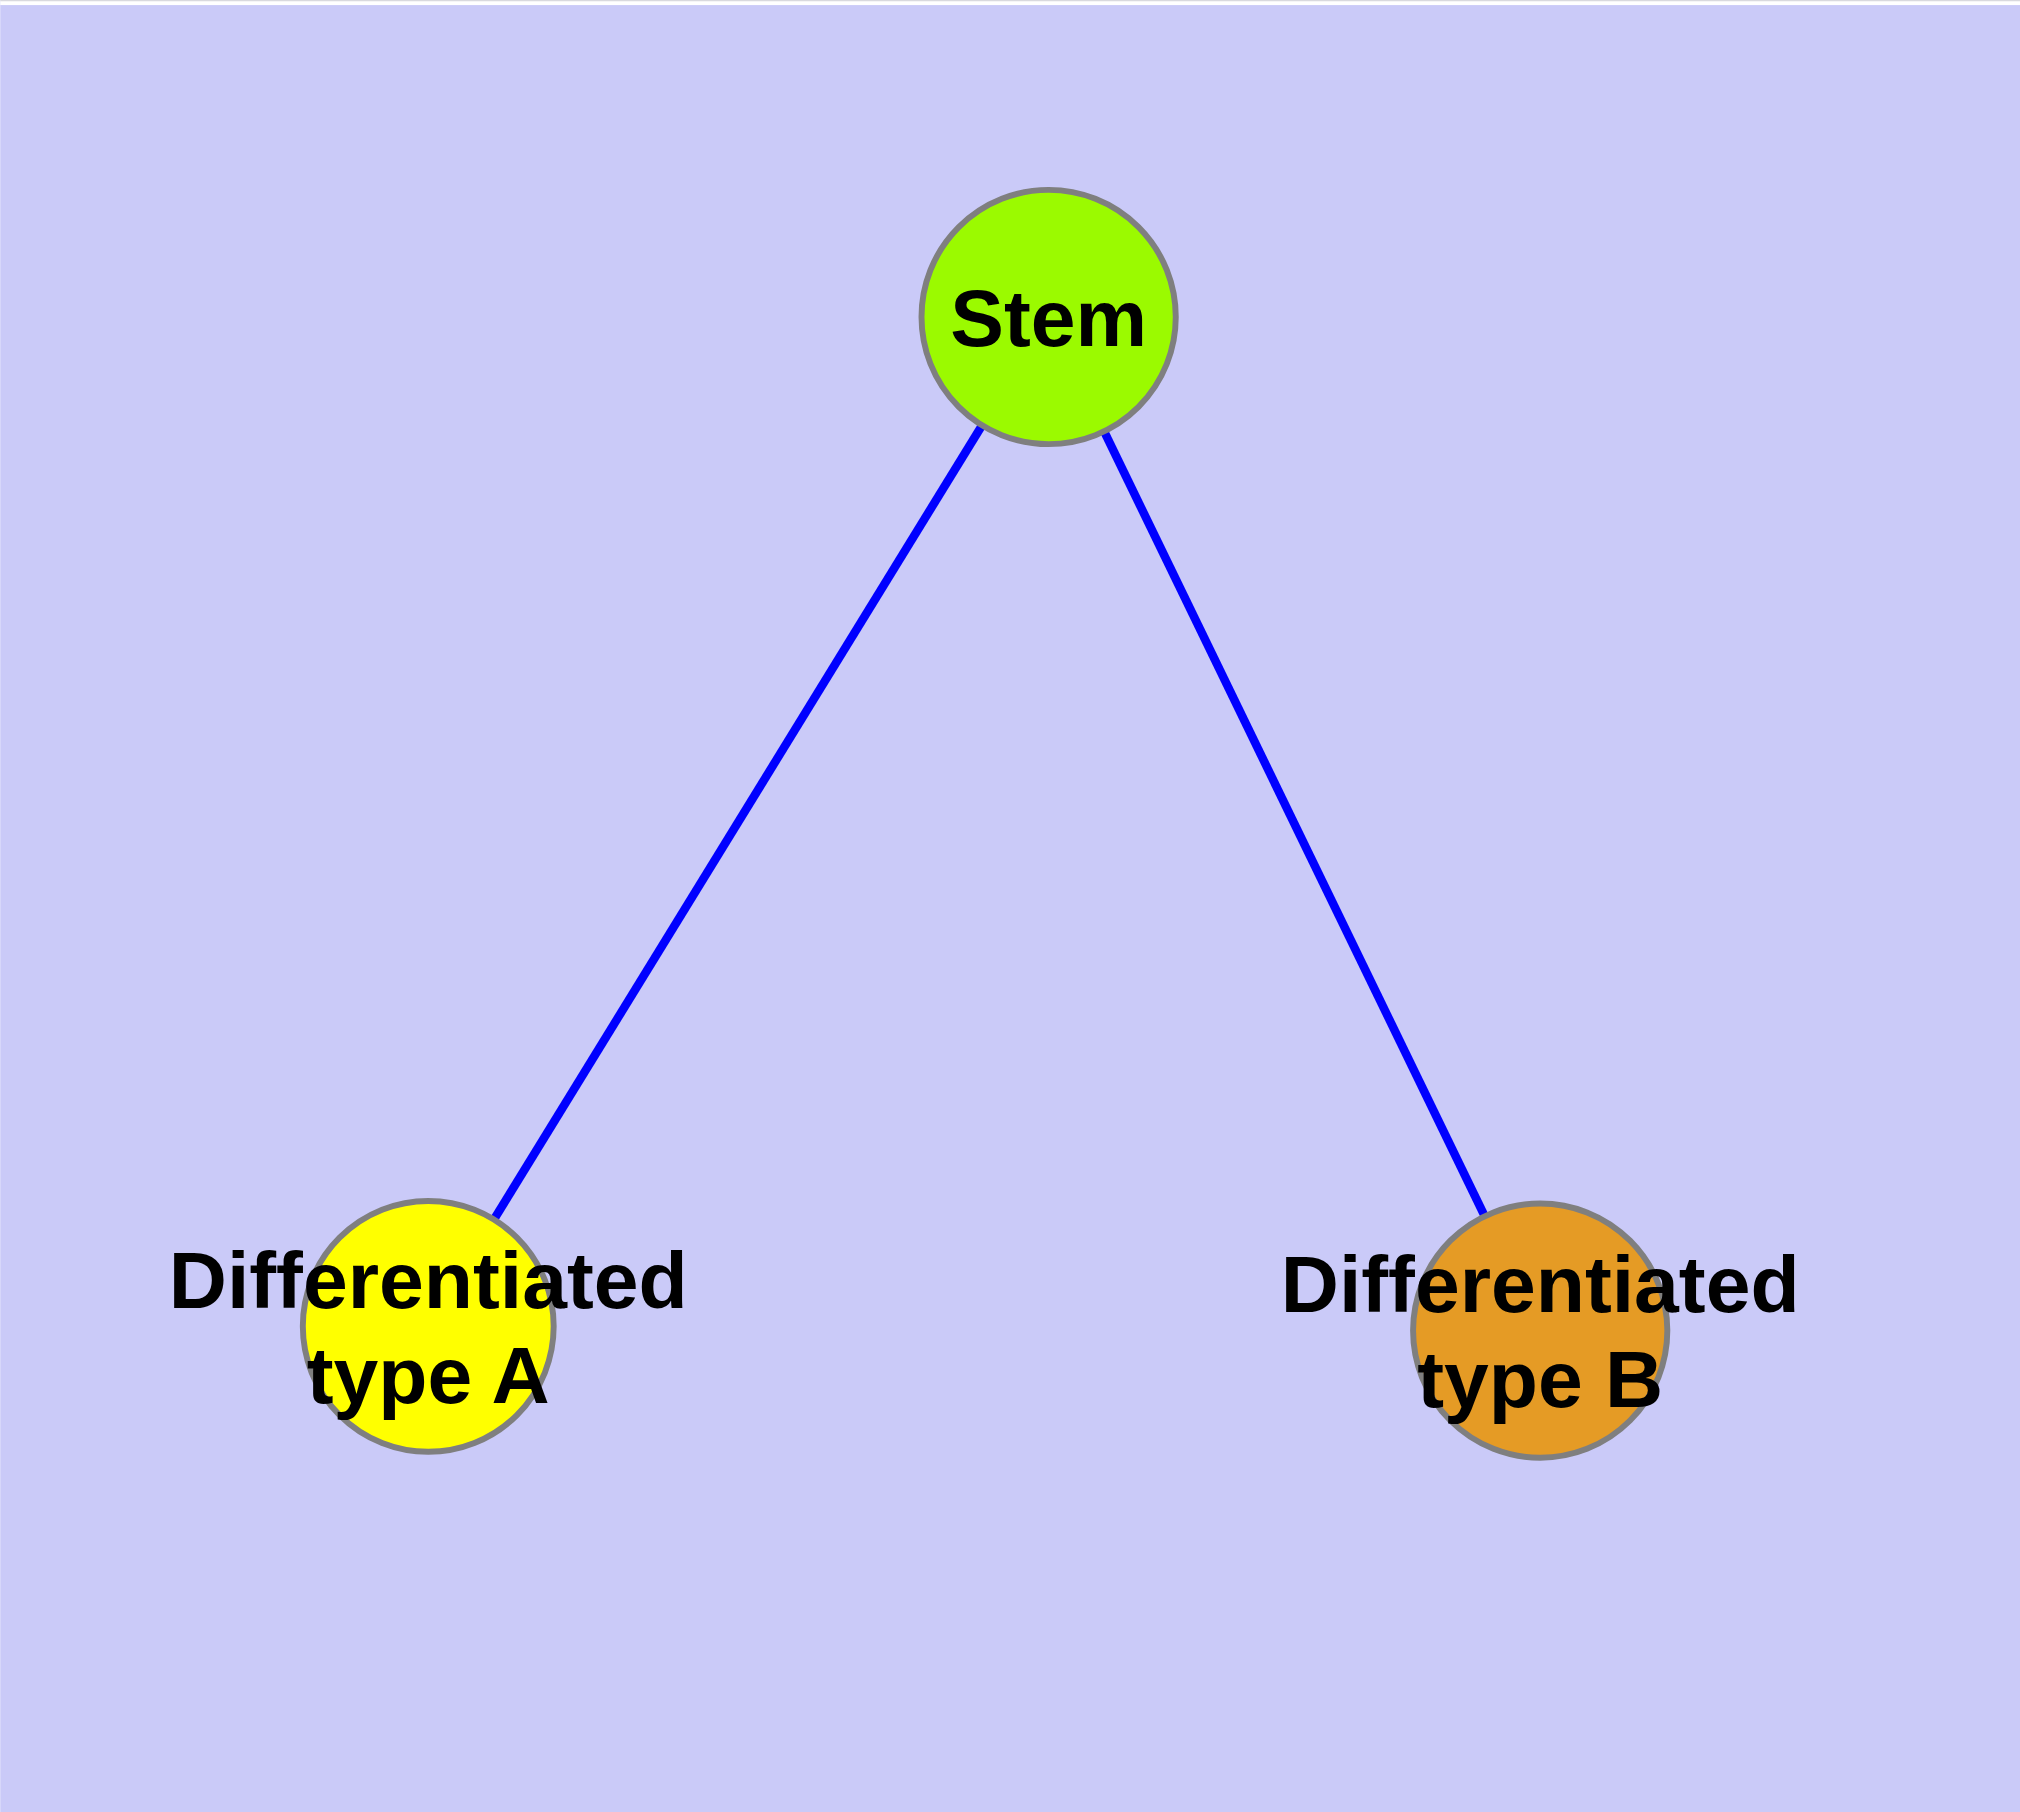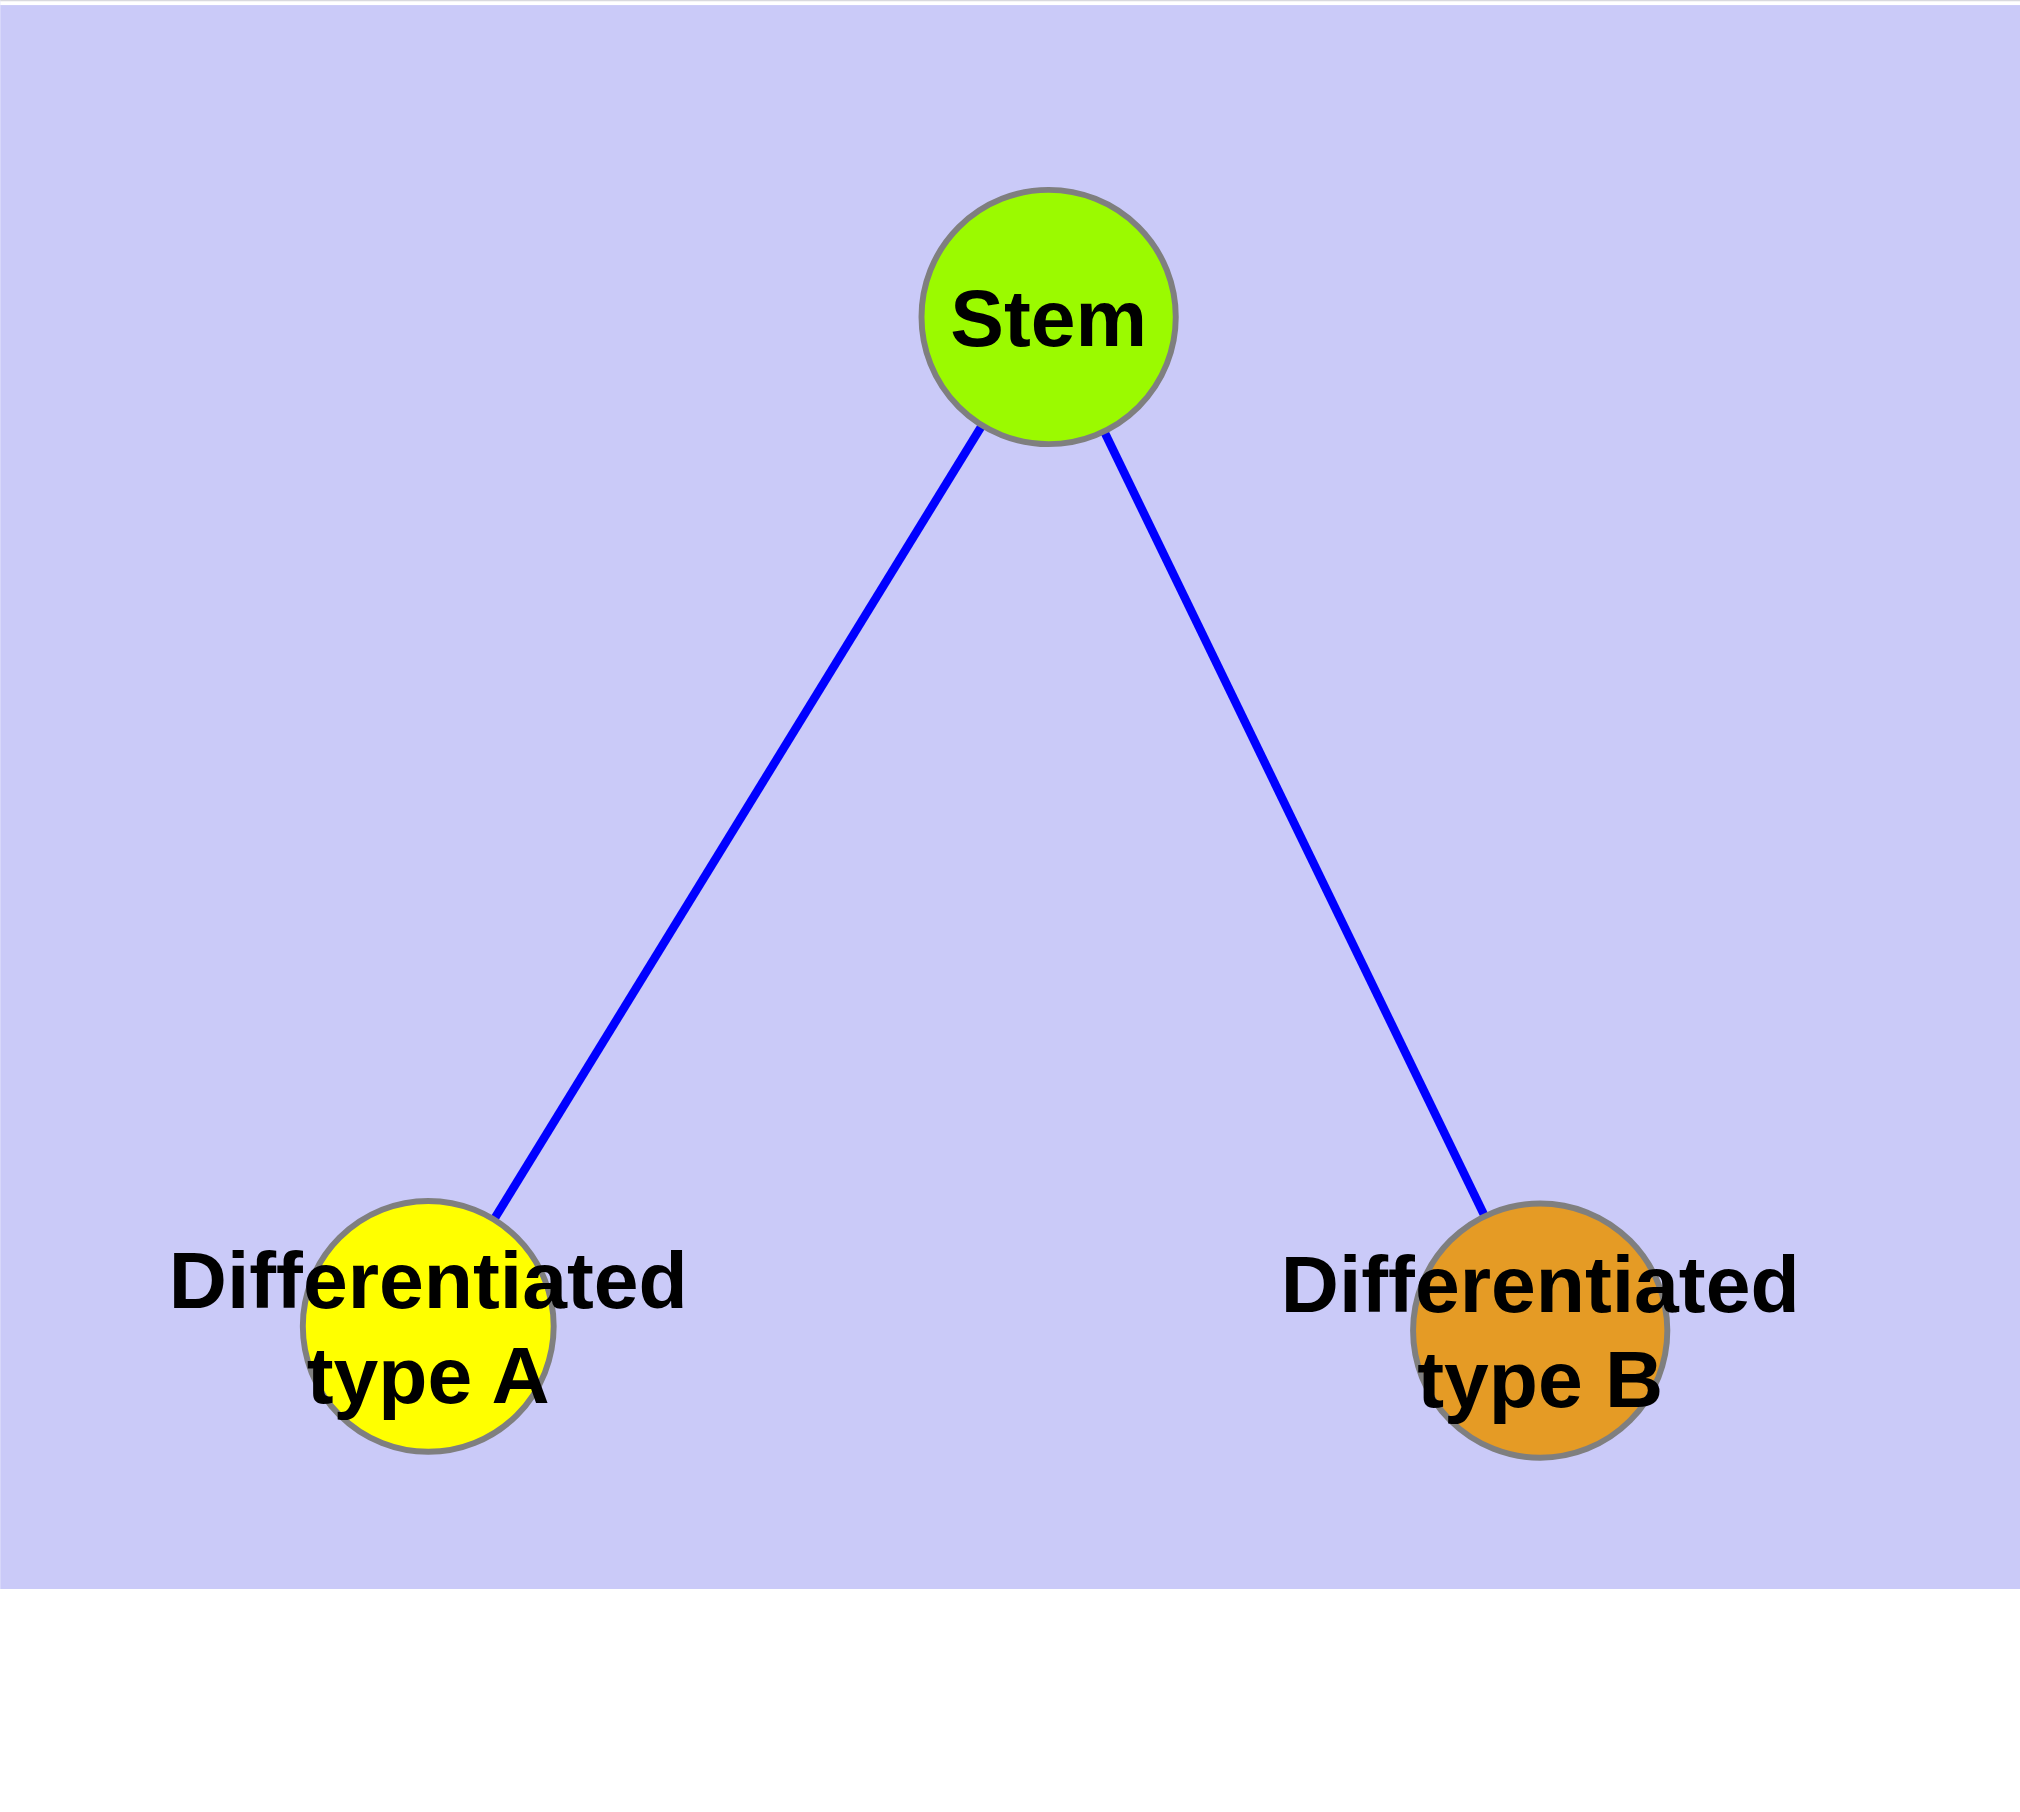--- a/index.html
+++ b/index.html
@@ -2,21 +2,21 @@
 <html style="font-size:13.6px"><head>
 <meta charset="utf-8">
 <style>
   html, body {
     margin: 0;
     padding: 0;
     background: #ffffff;
   }
   .diagram-wrap {
     width: 2021px;
-    height: 1589px;
+    height: 1812px;
     position: relative;
   }
   svg {
     display: block;
   }
   .node-label {
     font-family: "Liberation Sans", sans-serif;
     font-weight: bold;
     font-size: 95px;
     text-anchor: middle;

